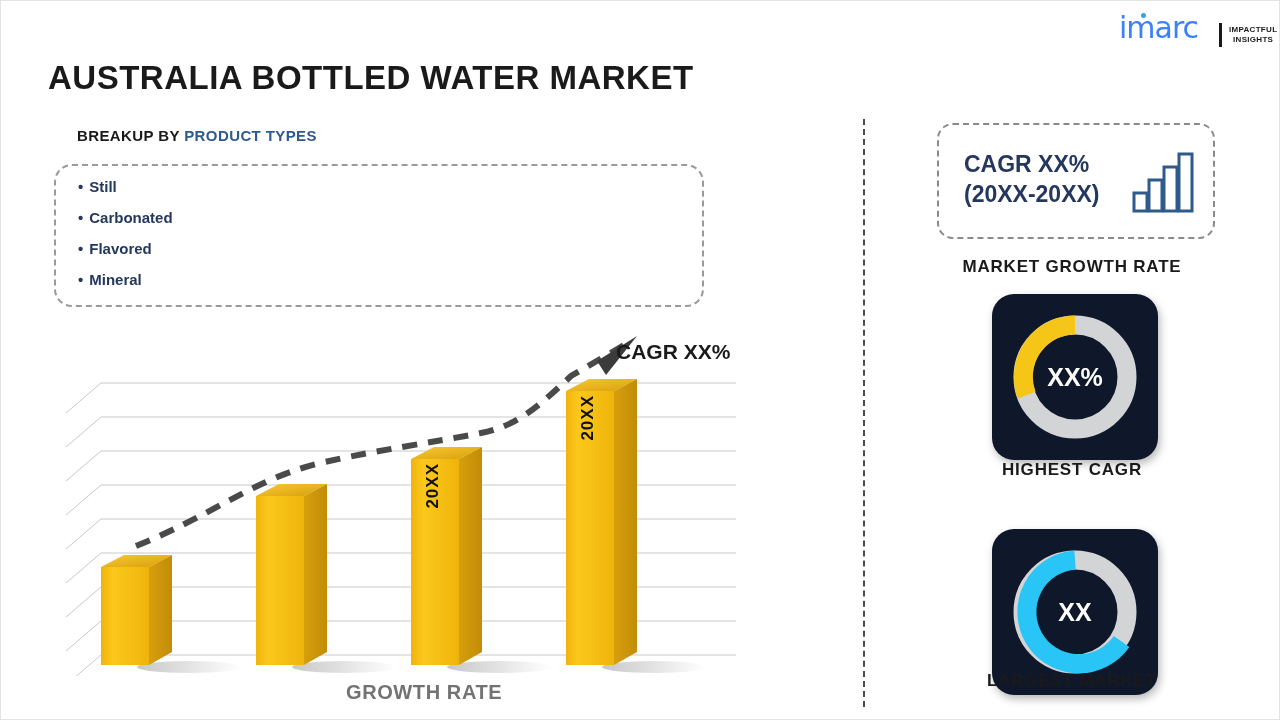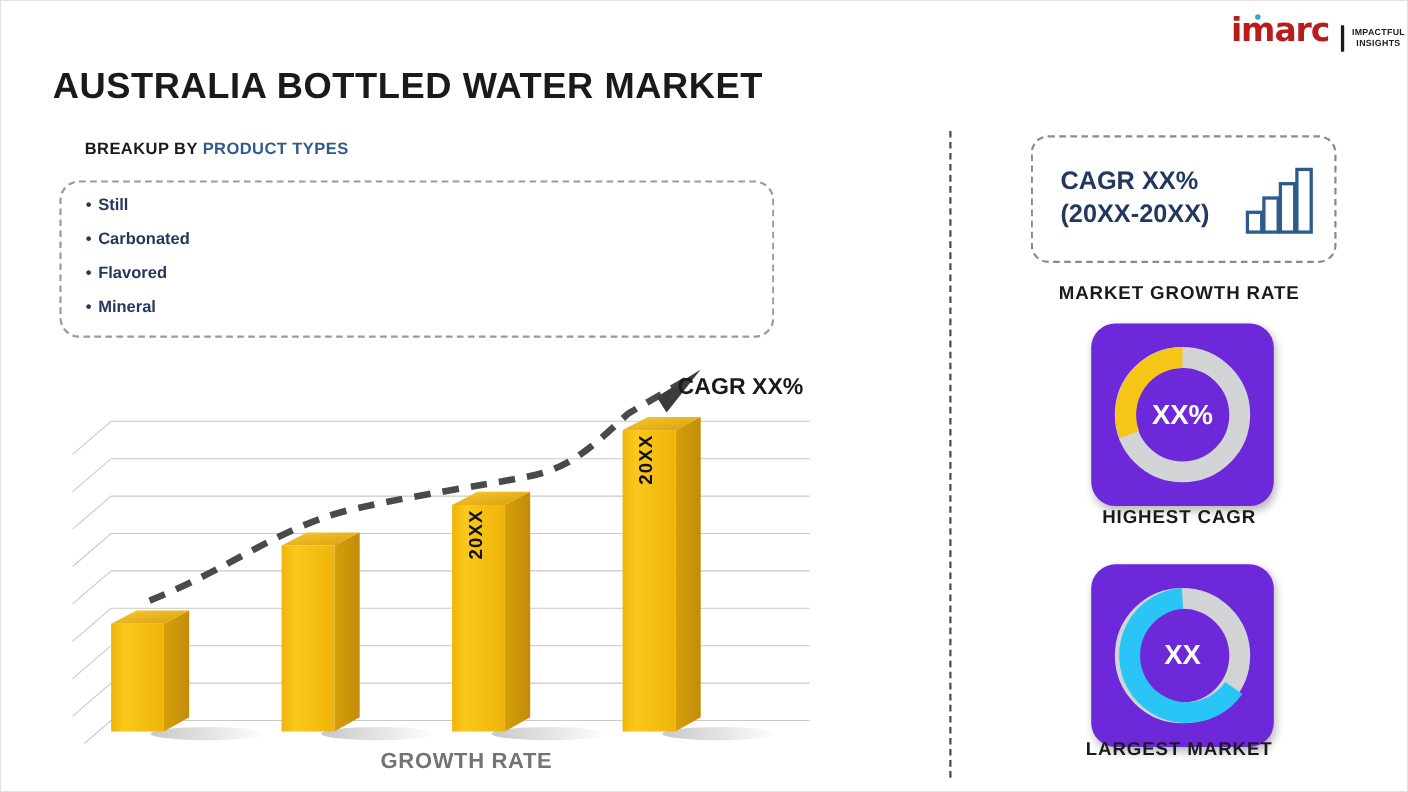--- a/index.html
+++ b/index.html
@@ -12,21 +12,21 @@
   #page {
     position: relative;
     width: 1280px; height: 720px;
     background: #ffffff;
     border: 1px solid #e3e3e3;
   }
 
   
   #logo { position: absolute; left: 1118px; top: 12px; width: 150px; height: 40px; }
   #logo-mark {
-    font-size: 30px; font-weight: bold; color: #b91c1c;
+    font-size: 30px; font-weight: normal; color: #3b82f6;
     letter-spacing: -1px; line-height: 30px;
     font-family: "DejaVu Sans", sans-serif;
   }
   #logo-dot {
     position: absolute; left: 22px; top: 0px;
     width: 5px; height: 5px; border-radius: 50%; background: #29ABE2;
   }
   #logo-bar {
     position: absolute; left: 100px; top: 10px;
     width: 3px; height: 24px; background: #1a1a1a;
@@ -117,25 +117,25 @@
     letter-spacing: 0.8px; white-space: nowrap;
   }
   #market-growth-caption { left: 862px; top: 256px; width: 418px; }
   #highest-cagr-caption  { left: 862px; top: 459px; width: 418px; }
   #largest-market-caption{ left: 862px; top: 670px; width: 418px; }
 
   .donut-card {
     position: absolute;
     width: 166px; height: 166px;
     border-radius: 22px;
-    background: #6d28d9;
+    background: #0f172a;
     box-shadow: 2px 4px 8px rgba(0,0,0,0.28);
   }
   #donut-card-1 { left: 991px; top: 293px; }
-  #donut-card-2 { left: 991px; top: 512px; }
+  #donut-card-2 { left: 991px; top: 528px; }
   .donut-center-text {
     position: absolute; left: 0; top: 0; width: 166px; height: 166px;
     display: flex; align-items: center; justify-content: center;
     font-size: 25px; font-weight: bold; color: #ffffff;
     pointer-events: none;
   }
 </style>
 </head>
 <body>
 

